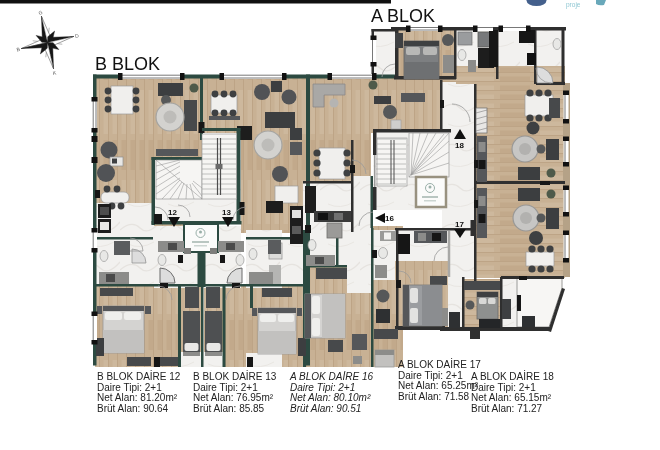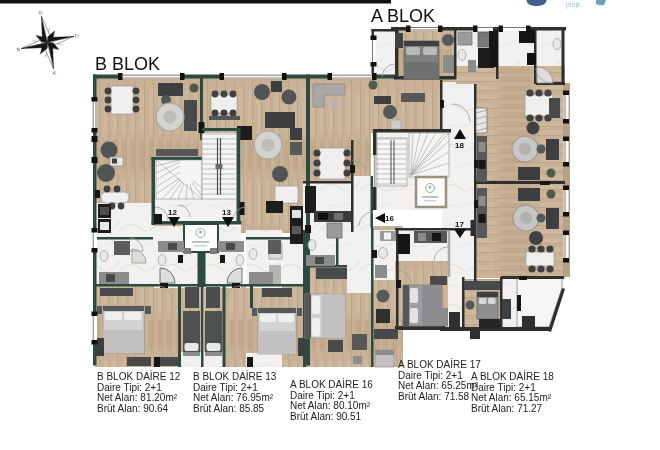--- a/index.html
+++ b/index.html
@@ -909,18 +909,18 @@
 <path d="M382 77 A13 13 0 0 1 395 64"></path>
 </g>
 </g>
 </svg>
 
 
 <div class="lbl" style="left:97px;top:372px;position:absolute;">B BLOK DAİRE 12<br>Daire Tipi: 2+1<br>Net Alan: 81.20m²<br>Brüt Alan: 90.64</div>
 
 <div class="lbl" style="left:193px;top:372px;position:absolute;">B BLOK DAİRE 13<br>Daire Tipi: 2+1<br>Net Alan: 76.95m²<br>Brüt Alan: 85.85</div>
 
-<div class="lbl" style="left:290px;top:380px;position:absolute;">A BLOK DAİRE 16<br>Daire Tipi: 2+1<br>Net Alan: 80.10m²<br>Brüt Alan: 90.51</div>
+<div class="lbl" style="left:290px;top:372px;position:absolute;font-style:italic;">A BLOK DAİRE 16<br>Daire Tipi: 2+1<br>Net Alan: 80.10m²<br>Brüt Alan: 90.51</div>
 
 <div class="lbl" style="left:398px;top:360px;position:absolute;">A BLOK DAİRE 17<br>Daire Tipi: 2+1<br>Net Alan: 65.25m²<br>Brüt Alan: 71.58</div>
 
 <div class="lbl" style="left:471px;top:372px;position:absolute;">A BLOK DAİRE 18<br>Daire Tipi: 2+1<br>Net Alan: 65.15m²<br>Brüt Alan: 71.27</div>
 
 
 </body></html>

